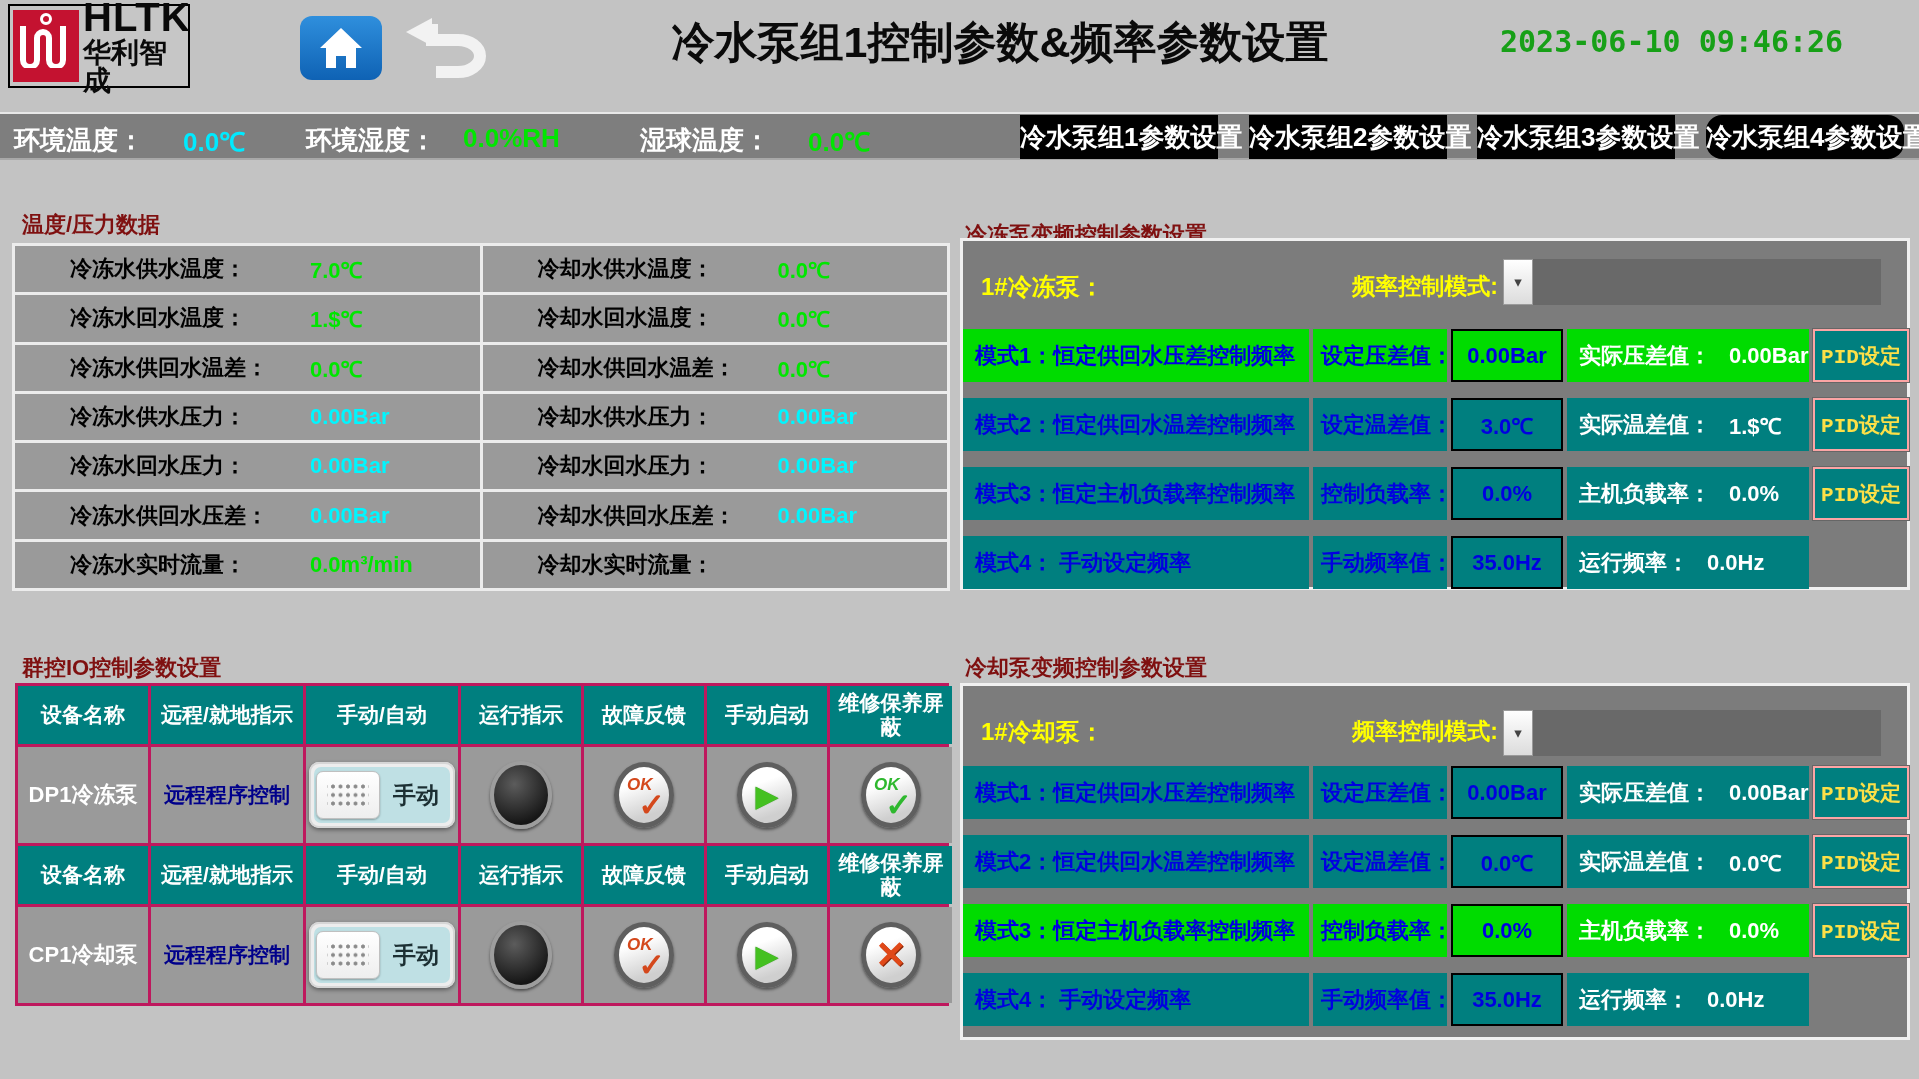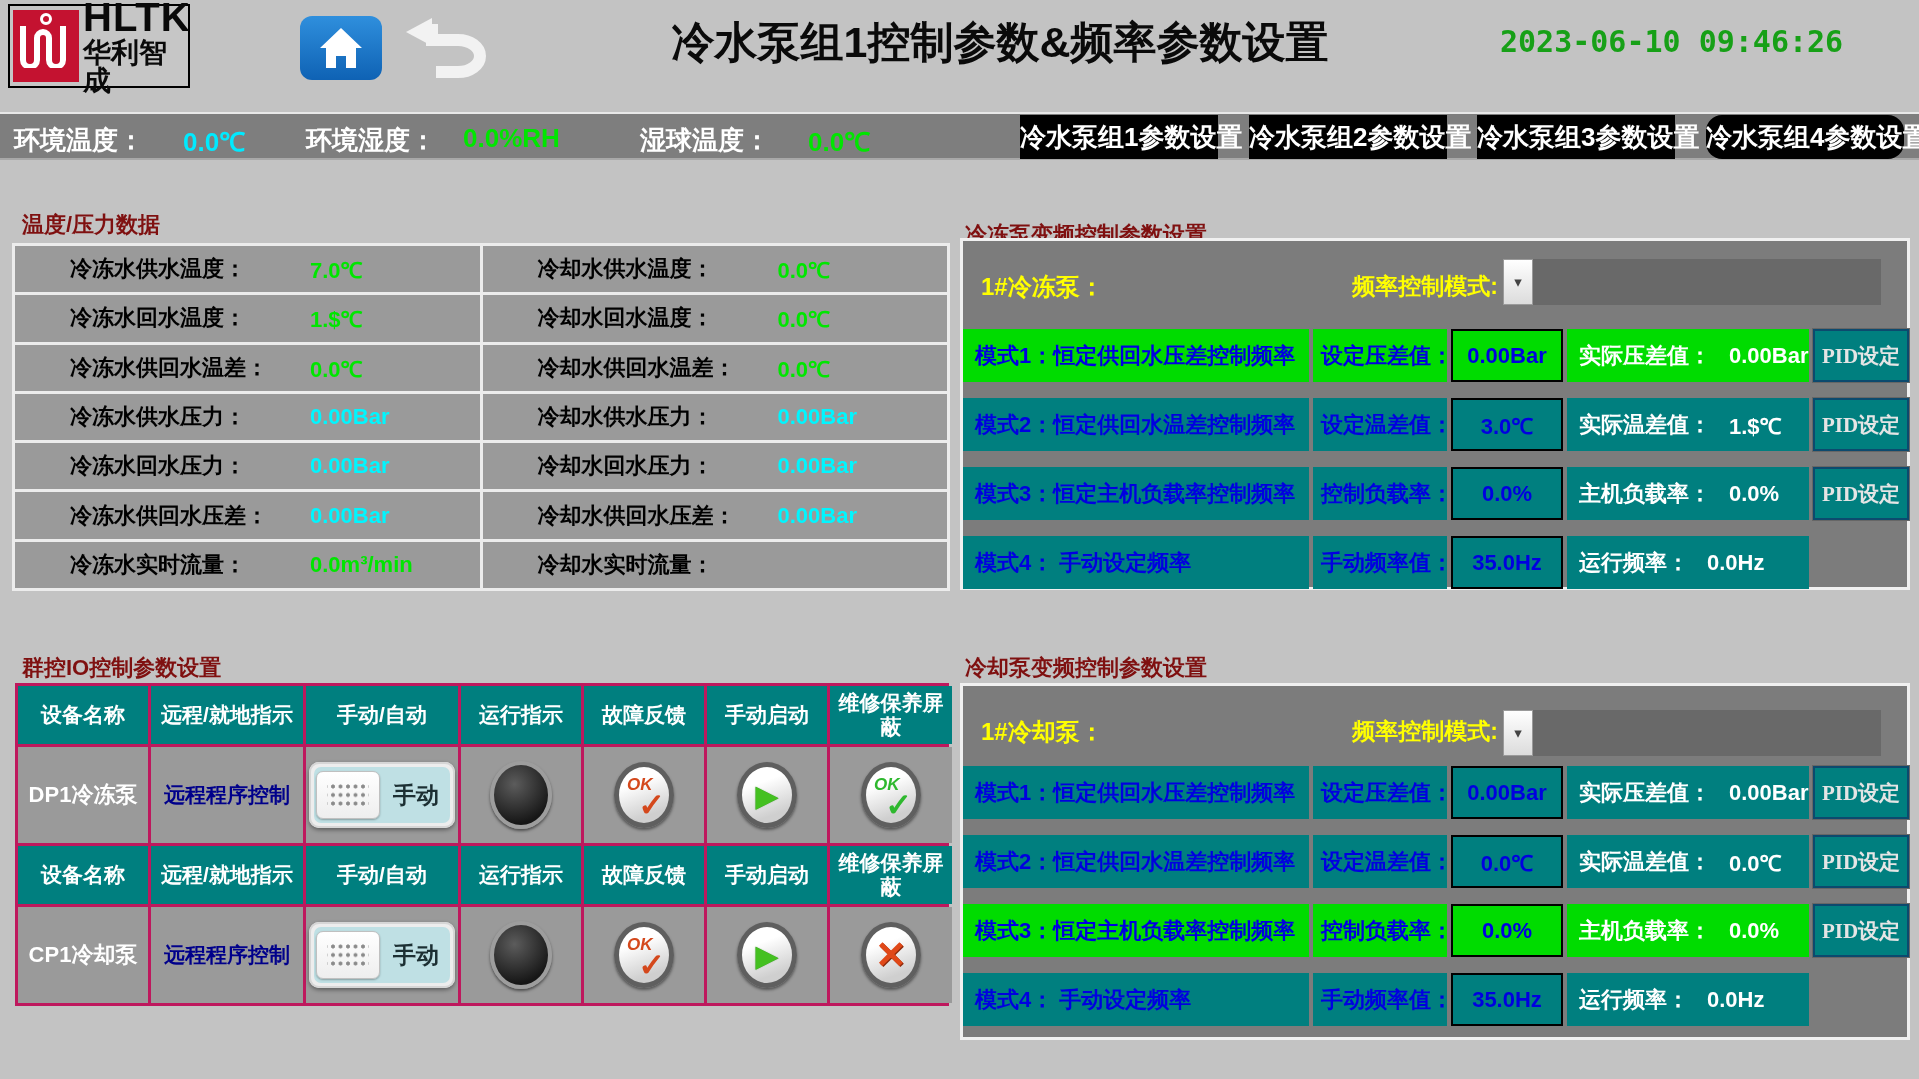--- a/index.html
+++ b/index.html
@@ -74,21 +74,21 @@
   .frows { position:absolute; left:0; top:88px; width:944px; }
   .panel-cooling .frows { top:80px; }
   .frow { display:grid; grid-template-columns:346px 134px 112px 242px 96px; gap:4px; height:53px; margin-bottom:16px; }
   .fcell { background:#007f7f; display:flex; align-items:center; }
   .frow.active .fcell { background:#00dc00; }
   .fmode { padding-left:12px; font-size:22px; font-weight:bold; color:#0000e0; white-space:nowrap; cursor:pointer; }
   .fsetl { padding-left:8px; font-size:22px; font-weight:bold; color:#0000e0; white-space:nowrap; }
   .finput { background:#007f7f; border:2px solid #000; display:flex; align-items:center; justify-content:center; font-size:22px; font-weight:bold; color:#0000e0; cursor:text; white-space:nowrap; }
   .frow.active .finput { background:#00dc00; }
   .factual { padding-left:12px; gap:18px; font-size:22px; font-weight:bold; color:#fff; white-space:nowrap; }
-  .pid-btn { background:#007f7f; border:2px solid #0c4a6e; outline:1px solid #666; color:#e5e5e5; font-family:Liberation Serif, serif; font-size:21px; font-weight:bold; cursor:pointer; white-space:nowrap; }
+  .pid-btn { background:#007f7f; border:2px solid #fca5a5; outline:1px solid #666; color:#fde047; font-family:Liberation Mono, monospace; font-size:21px; font-weight:bold; cursor:pointer; white-space:nowrap; }
 </style>
 </head>
 <body>
 
 <div class="header">
   <div class="logo-box">
     <svg class="logo-mark" viewBox="0 0 66 72">
       <rect x="0" y="0" width="66" height="72" fill="#c41230"></rect>
       <circle cx="33" cy="9" r="4.5" fill="none" stroke="#fff" stroke-width="3"></circle>
       <path d="M10 16 v34 a7 7 0 0 0 14 0 v-22 a6 6 0 0 1 12 0 v22 a7 7 0 0 0 14 0 v-34" fill="none" stroke="#fff" stroke-width="6"></path>

